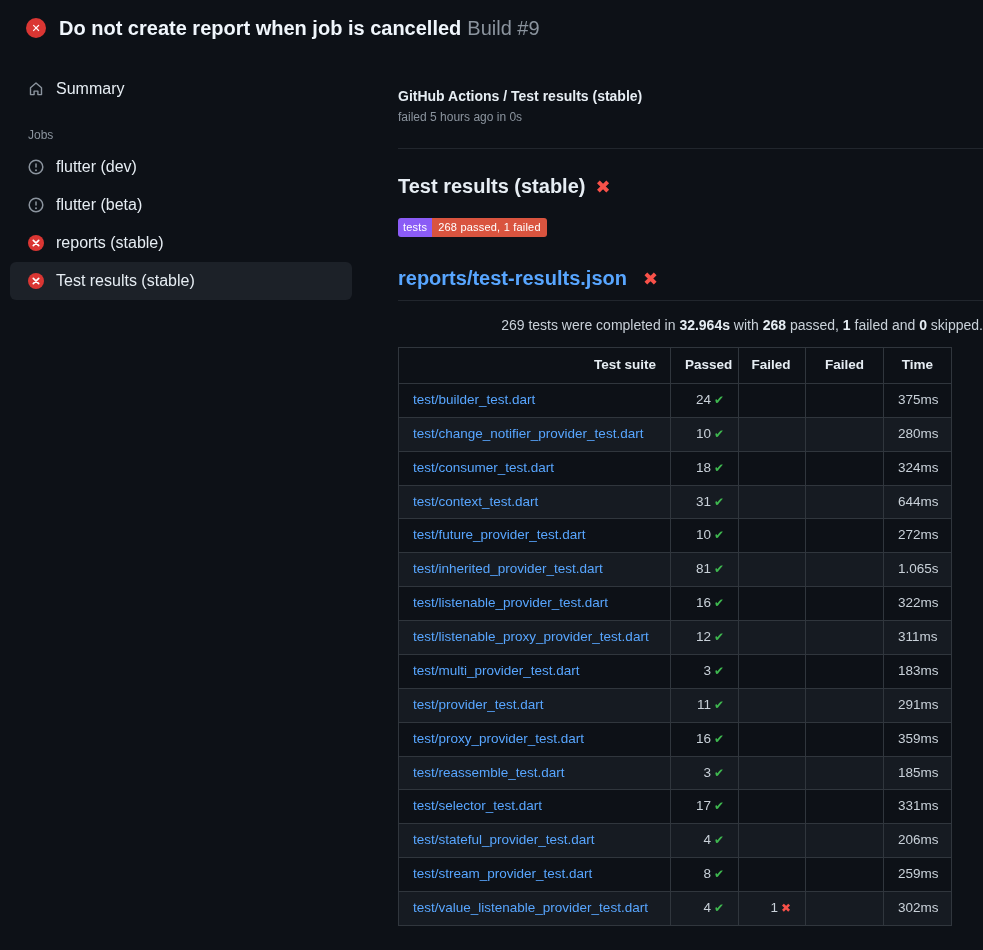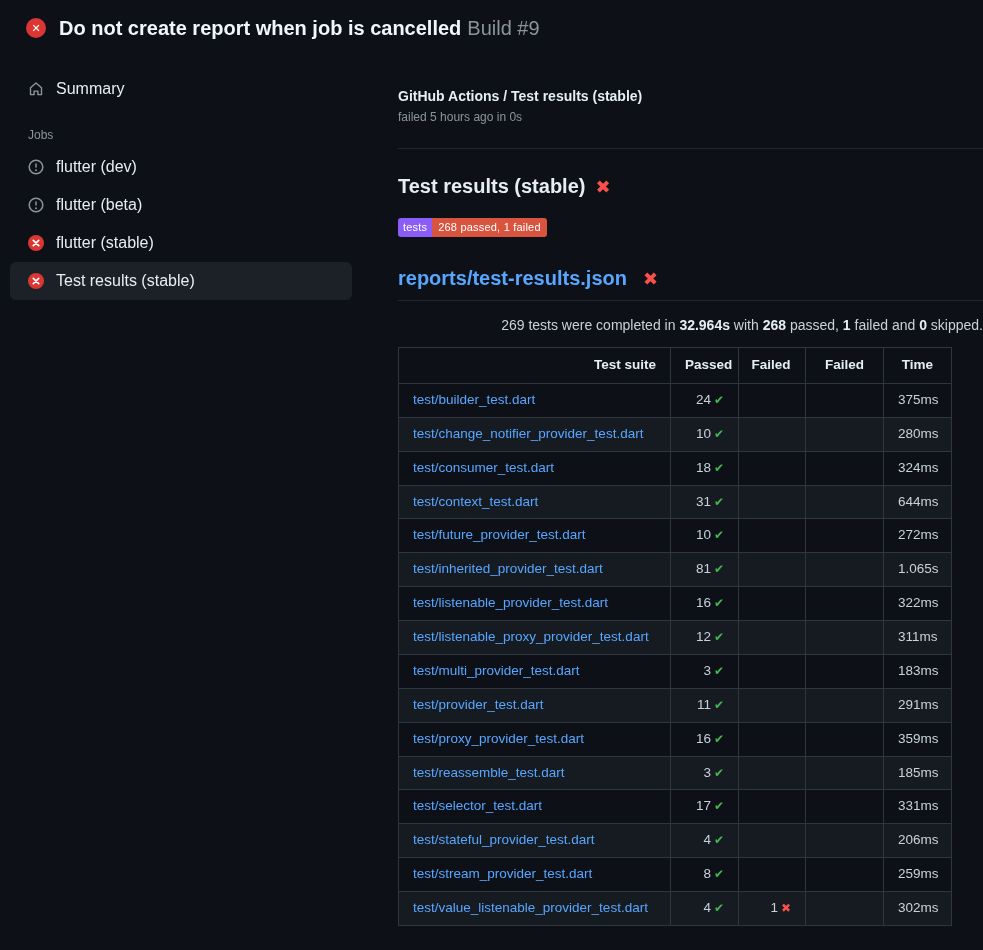--- a/index.html
+++ b/index.html
@@ -131,21 +131,21 @@
         <span>flutter (beta)</span>
       </div>
 
       <div class="side-item">
         <span class="side-icon">
           <svg width="16" height="16" viewBox="0 0 16 16">
             <circle cx="8" cy="8" r="8" fill="#da3633"></circle>
             <path d="M5.3 5.3 L10.7 10.7 M10.7 5.3 L5.3 10.7" stroke="#ffffff" stroke-width="1.7" stroke-linecap="round"></path>
           </svg>
         </span>
-        <span>flutter (stable)</span>
+        <span>reports (stable)</span>
       </div>
 
       <div class="side-item selected">
         <span class="side-icon">
           <svg width="16" height="16" viewBox="0 0 16 16">
             <circle cx="8" cy="8" r="8" fill="#da3633"></circle>
             <path d="M5.3 5.3 L10.7 10.7 M10.7 5.3 L5.3 10.7" stroke="#ffffff" stroke-width="1.7" stroke-linecap="round"></path>
           </svg>
         </span>
         <span>Test results (stable)</span>

